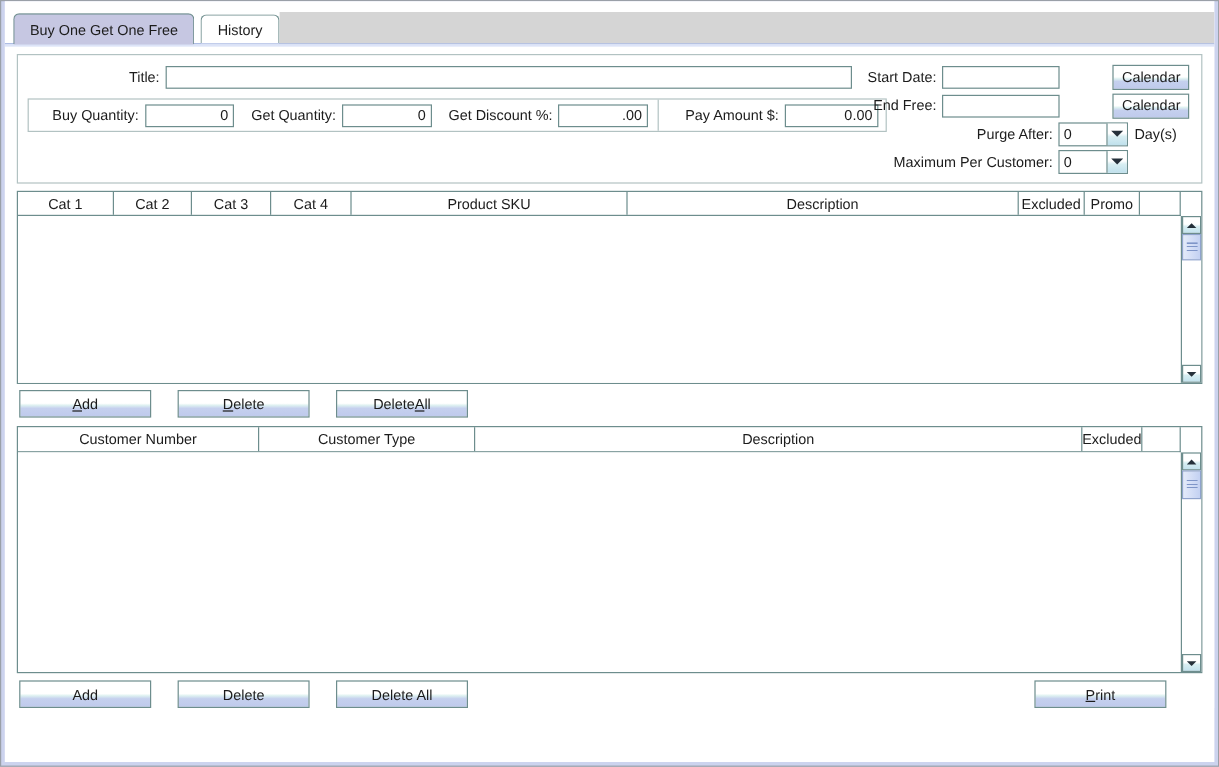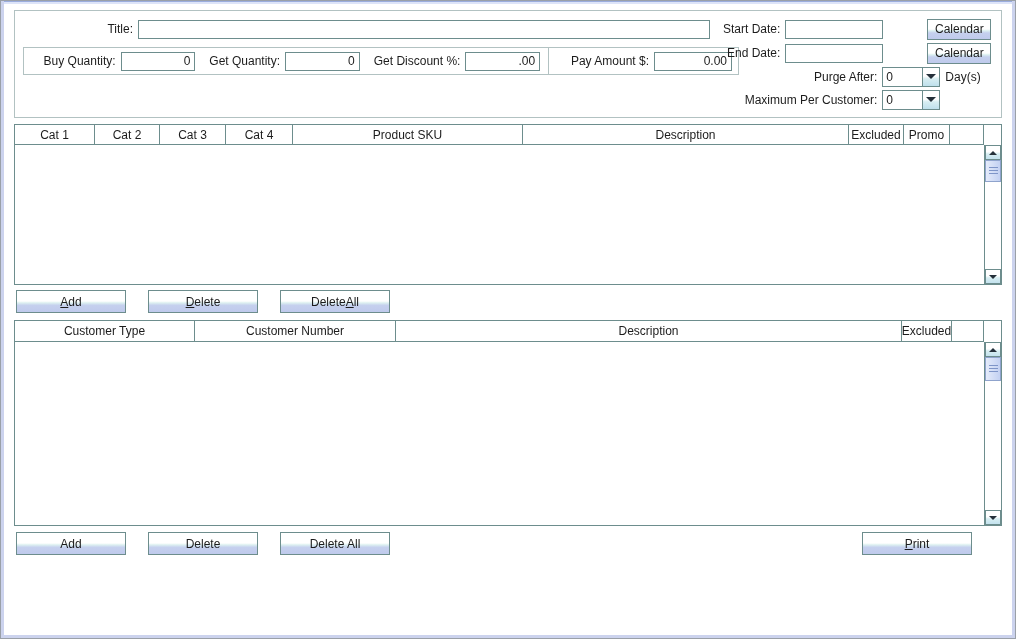--- a/index.html
+++ b/index.html
@@ -107,20 +107,29 @@
   }
   .sthumb .grip { width:9px; height:8px; background:repeating-linear-gradient(to bottom,#7e95c8 0 1px,rgba(0,0,0,0) 1px 3px); }
   .strack { flex:1 1 auto; }
 </style>
 </head>
 <body>
 
 <div class="window">
   <div class="inner">
 
+    <div class="tabstrip">
+      <div class="tab selected">
+        <span>Buy One Get One Free</span>
+      </div>
+      <div class="tab plain">
+        <span>History</span>
+      </div>
+      <div class="tab-filler"></div>
+    </div>
     <div class="tab-underline"></div>
     <div class="tab-underline2"></div>
 
     <div class="content">
 
       <div class="section">
         <div class="form-left">
           <div class="frow">
             <div class="flabel w118">Title:</div>
             <div class="tf" style="width:572px;">
@@ -150,21 +159,21 @@
 
         <div class="form-right">
           <div class="rrow">
             <div class="rlabel">Start Date:</div>
             <div class="tf" style="width:98px;">
               <span></span>
             </div>
             <div class="btn cal trail">Calendar</div>
           </div>
           <div class="rrow">
-            <div class="rlabel">End Date:</div>
+            <div class="rlabel">End Free:</div>
             <div class="tf" style="width:98px;">
               <span></span>
             </div>
             <div class="btn cal trail">Calendar</div>
           </div>
           <div class="rrow short">
             <div class="rlabel">Purge After:</div>
             <div class="combo">
               <div class="val">0</div>
               <div class="arrow">
@@ -214,22 +223,22 @@
       </div>
 
       <div class="btn-row">
         <div class="btn wide"><u>A</u>dd</div>
         <div class="btn wide"><u>D</u>elete</div>
         <div class="btn wide">Delete <u>A</u>ll</div>
       </div>
 
       <div class="table-wrap t2">
         <div class="thead" style="height:21px;">
+          <div class="th" style="width:201px;">Customer Number</div>
           <div class="th" style="width:180px;">Customer Type</div>
-          <div class="th" style="width:201px;">Customer Number</div>
           <div class="th" style="width:506px;">Description</div>
           <div class="th" style="width:50px;">Excluded</div>
           <div class="th fill"></div>
         </div>
         <div class="tbody" style="top:21px;"></div>
         <div class="vscroll" style="top:21px;">
           <div class="sb">
               <div class="tri-up"></div>
             </div>
           <div class="sthumb" style="height:24px;">

